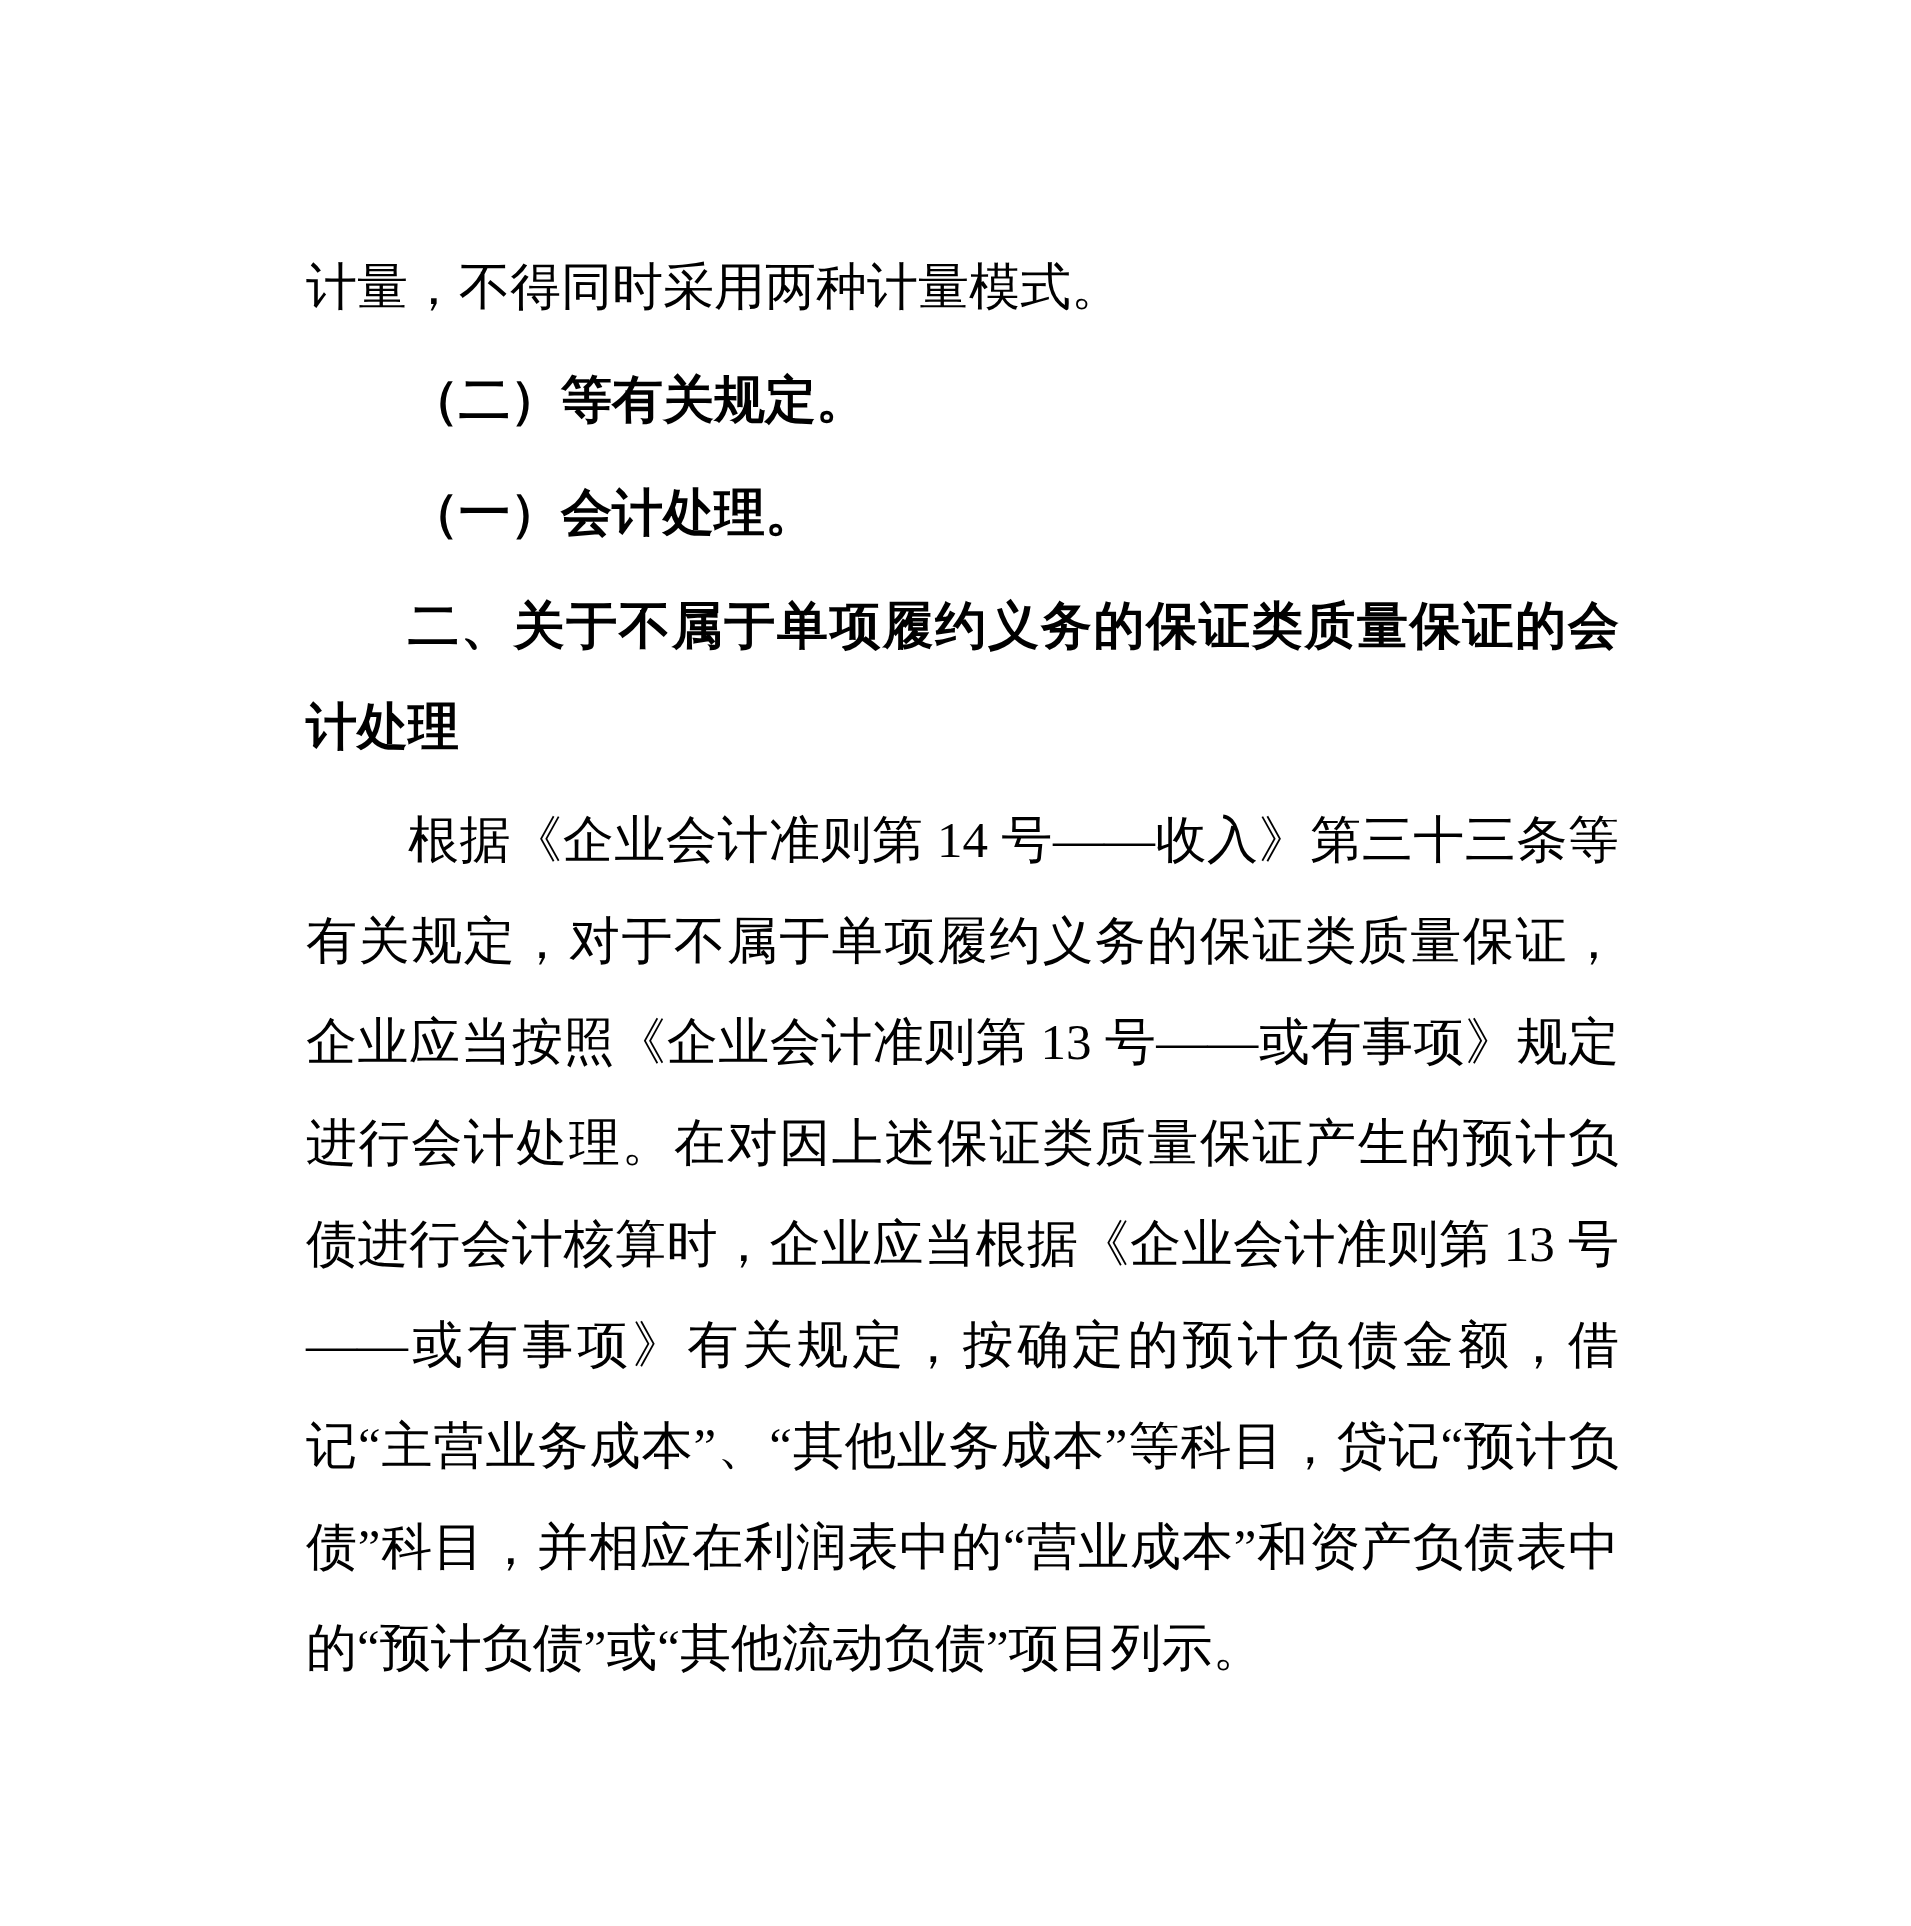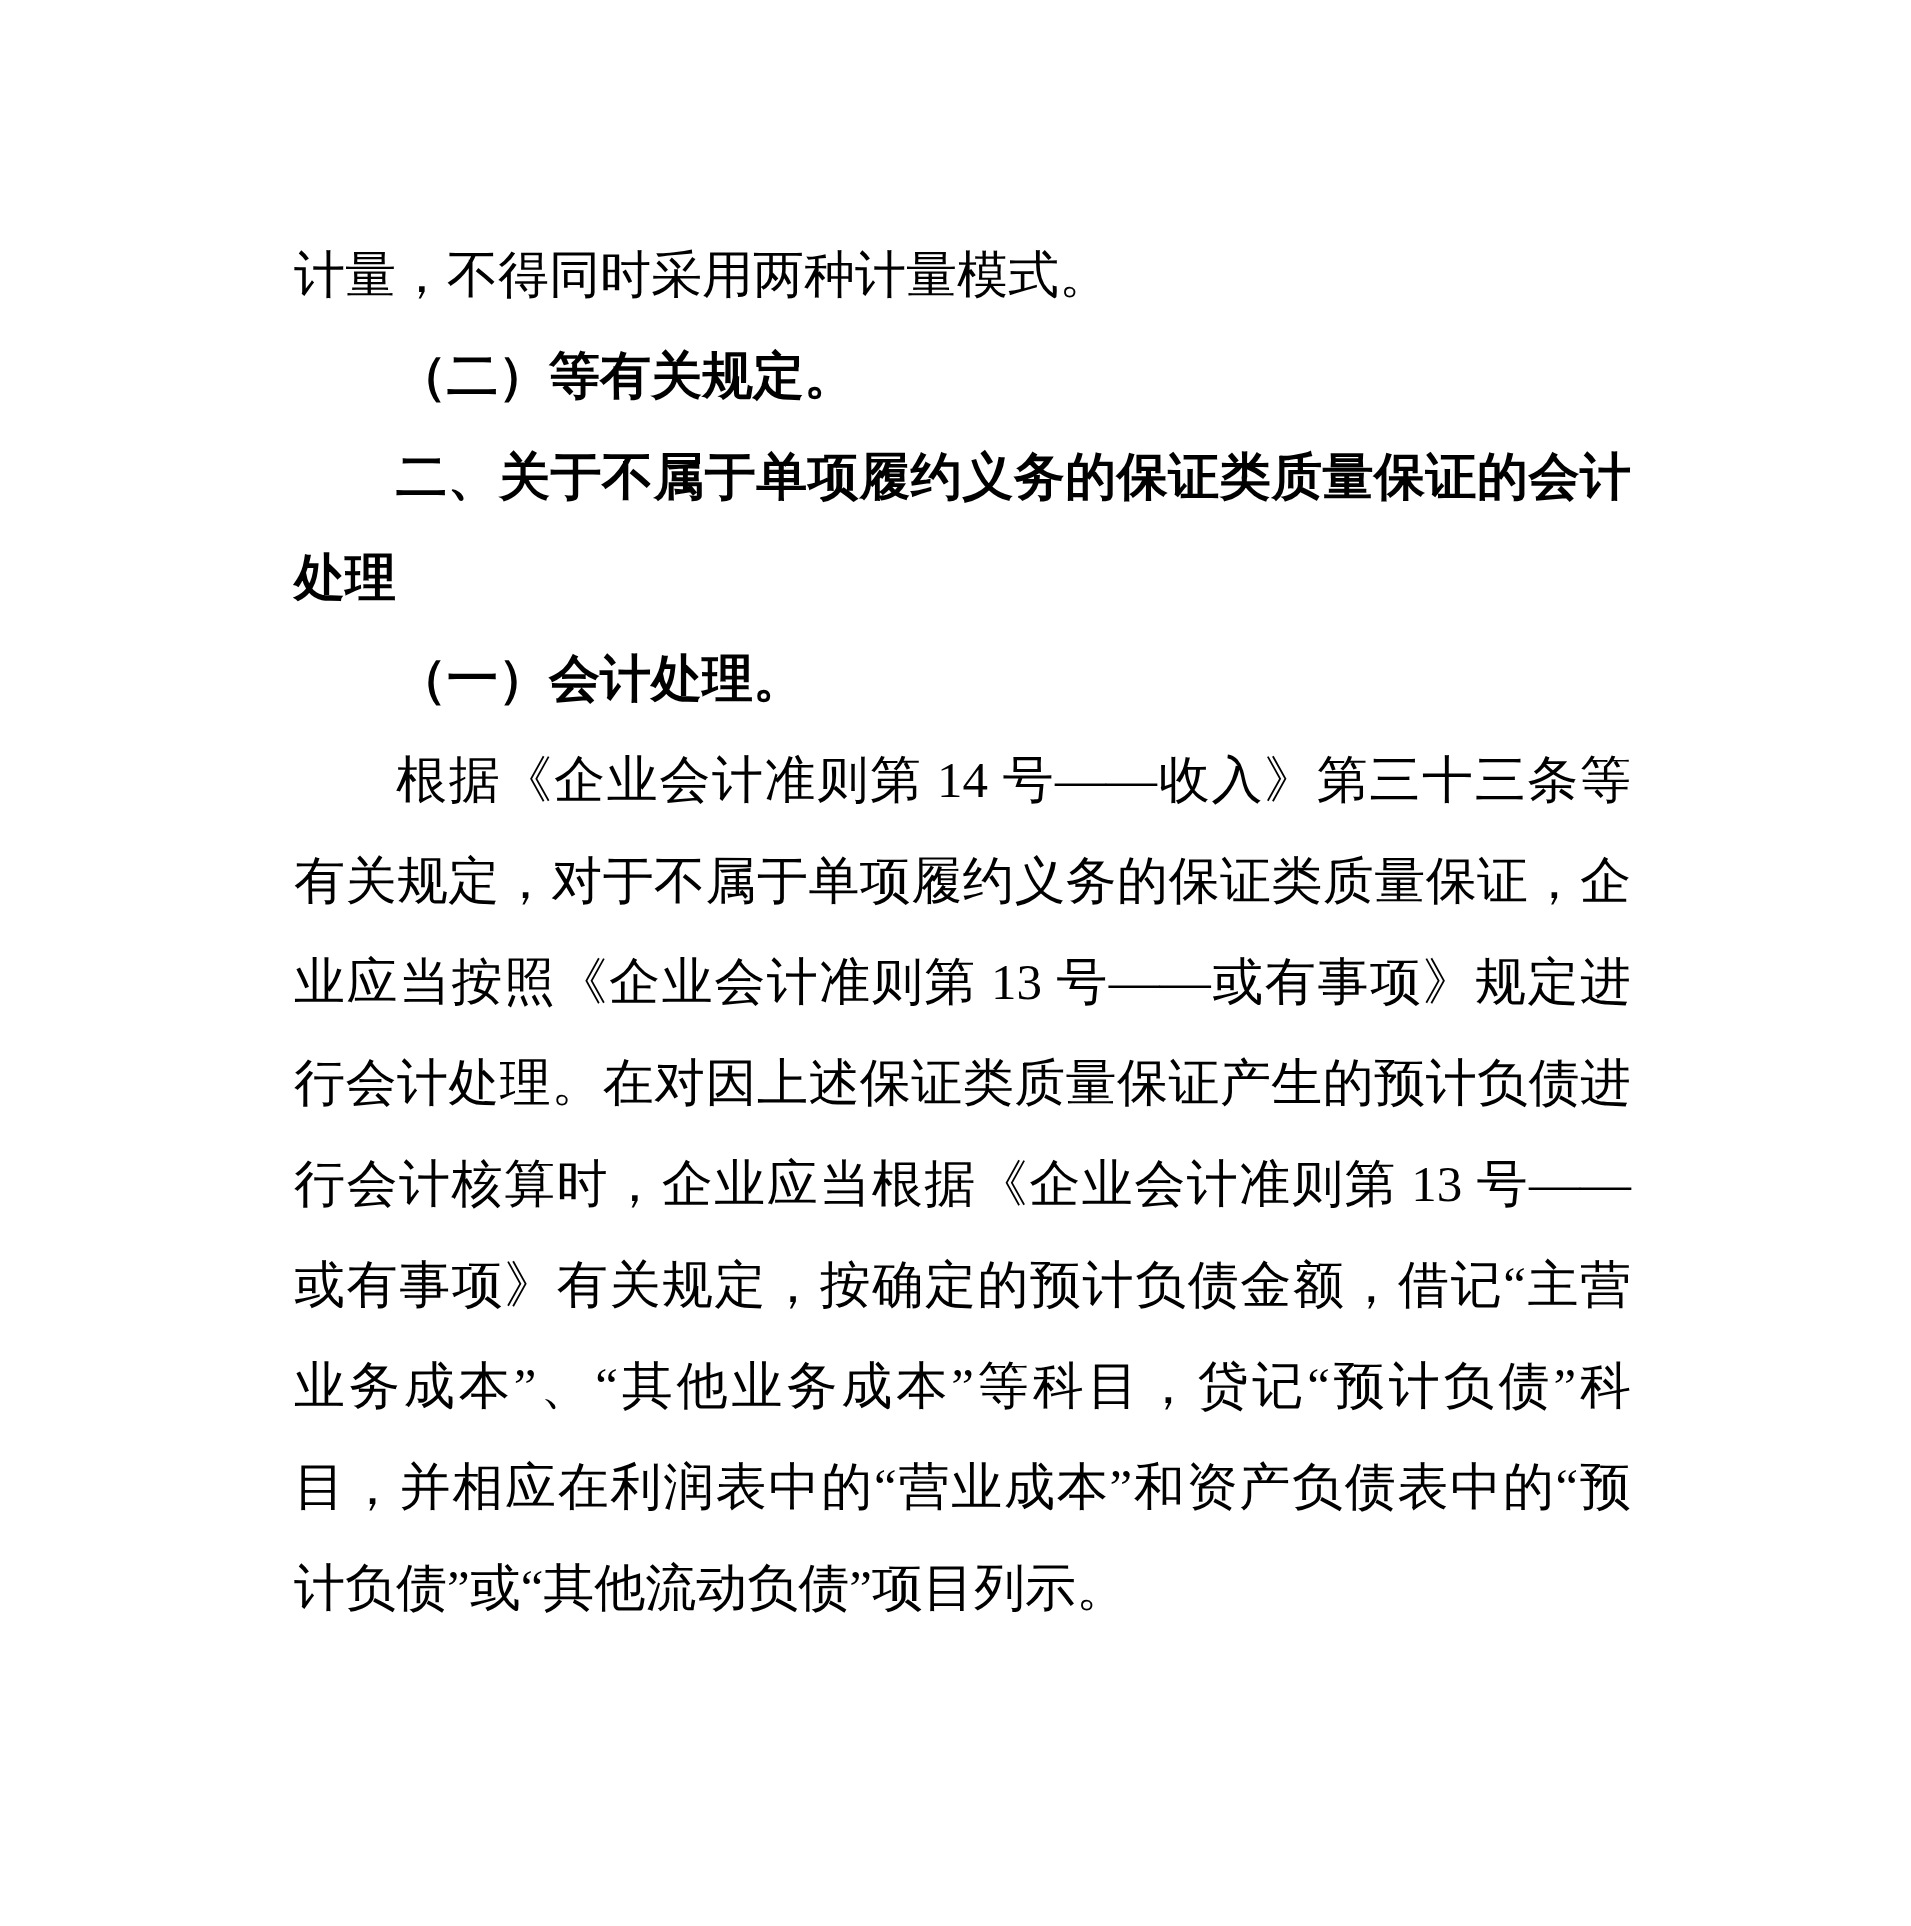--- a/index.html
+++ b/index.html
@@ -21,21 +21,21 @@
     left: 294px;
     top: 225px;
     width: 1337px;
     font-size: 51px;
     line-height: 101px;
     text-align: justify;
     text-justify: inter-ideograph;
     letter-spacing: 0;
   }
   .content p {
-    margin: 0;
+    margin: 12px;
     padding: 0;
   }
   .indent {
     text-indent: 102px;
   }
   .bold {
     font-weight: 700;
   }
 </style>
 </head>
@@ -43,22 +43,22 @@
 
 <div class="page">
 
   <div class="content">
 
     <p>计量，不得同时采用两种计量模式。</p>
 
     <p class="indent bold">（二）等有关规定。</p>
 
 
+    <p class="indent bold">（一）会计处理。</p>
+
     <p class="indent bold">二、关于不属于单项履约义务的保证类质量保证的会计处理</p>
-
-    <p class="indent bold">（一）会计处理。</p>
 
     <p class="indent">根据《企业会计准则第 14 号——收入》第三十三条等有关规定，对于不属于单项履约义务的保证类质量保证，企业应当按照《企业会计准则第 13 号——或有事项》规定进行会计处理。在对因上述保证类质量保证产生的预计负债进行会计核算时，企业应当根据《企业会计准则第 13 号——或有事项》有关规定，按确定的预计负债金额，借记“主营业务成本”、“其他业务成本”等科目，贷记“预计负债”科目，并相应在利润表中的“营业成本”和资产负债表中的“预计负债”或“其他流动负债”项目列示。</p>
 
   </div>
 
 </div>
 
 
 </body></html>

